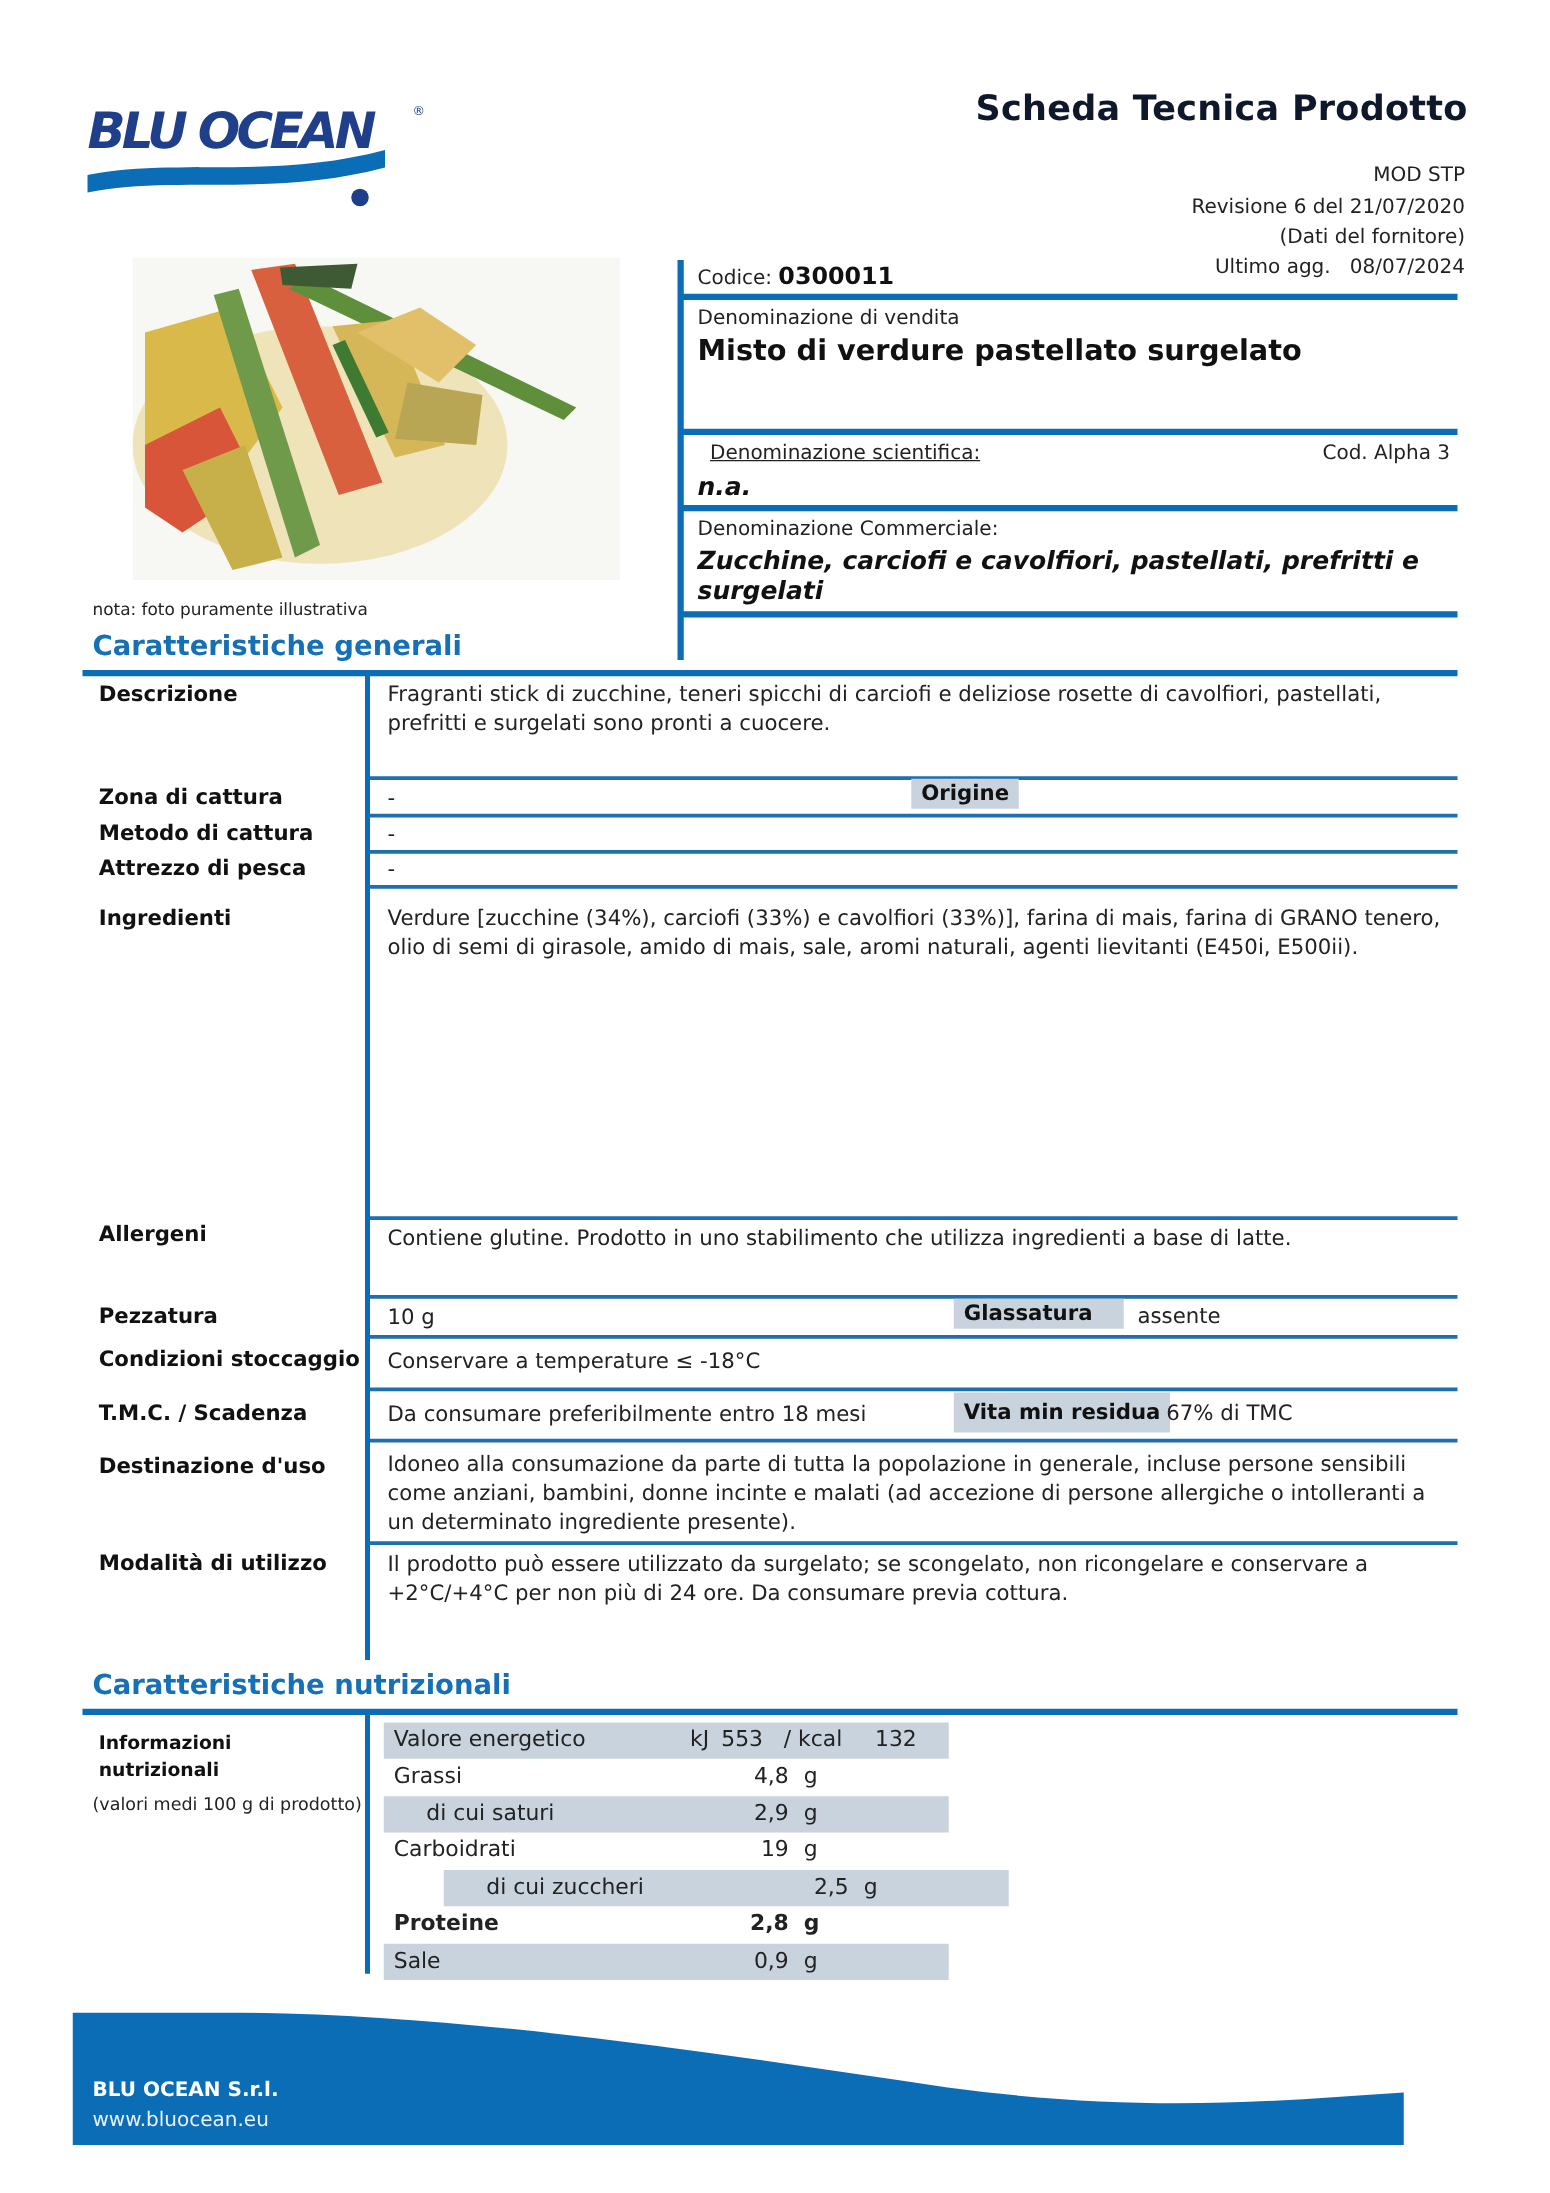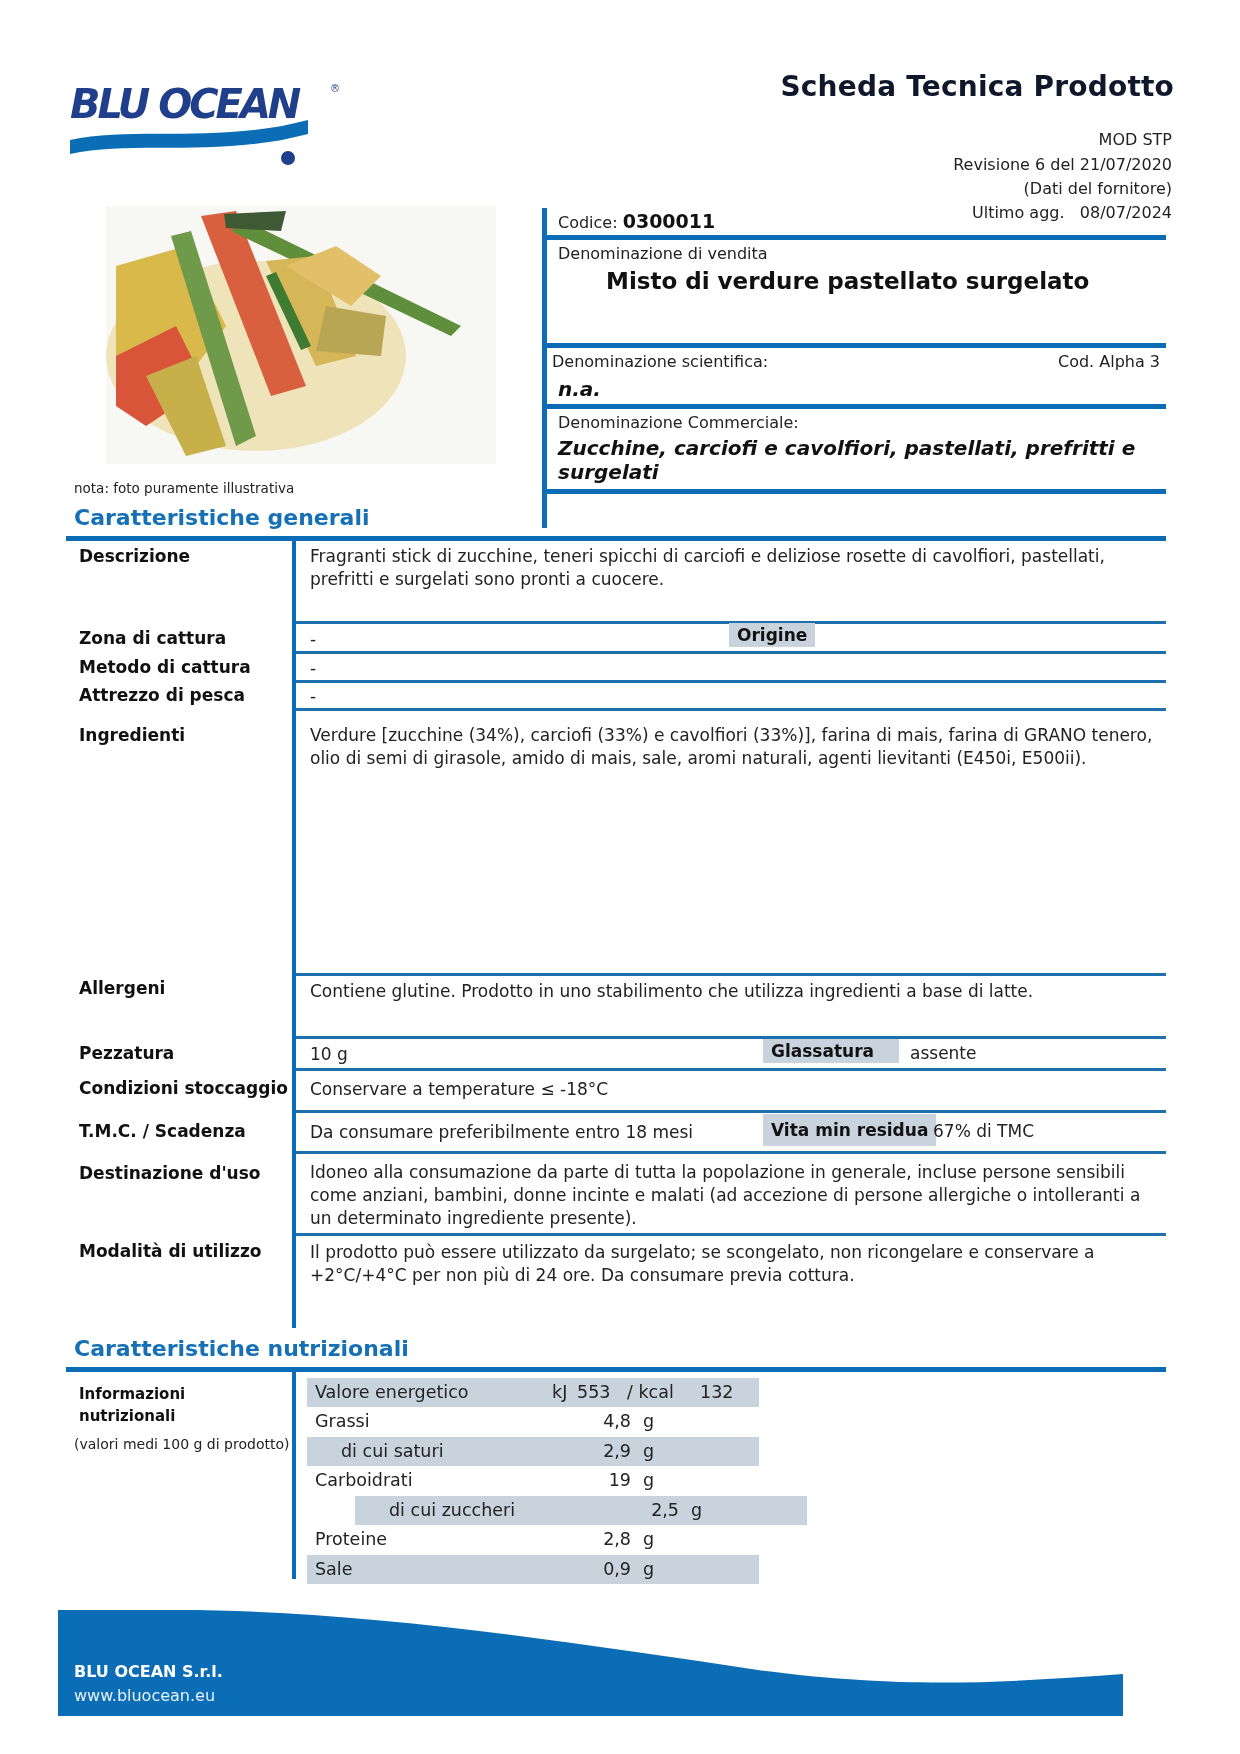--- a/index.html
+++ b/index.html
@@ -89,24 +89,24 @@
 <div class="abs photo-note">nota: foto puramente illustrativa</div>
 
 <div class="abs id-vbar"></div>
 <div class="abs" style="left:558px; top:210px;">
   <span class="id-label">Codice:</span>
   <span class="id-code-value">0300011</span>
 </div>
 <div class="abs id-hline" style="top:235px"></div>
 
 <div class="abs id-label" style="left:558px; top:244px;">Denominazione di vendita</div>
-<div class="abs id-big" style="left:558px; top:268px;margin-left:48px;">Misto di verdure pastellato surgelato</div>
+<div class="abs id-big" style="left:558px; top:268px;">Misto di verdure pastellato surgelato</div>
 <div class="abs id-hline" style="top:343px"></div>
 
-<div class="abs id-label" style="left:552px; top:352px;">Denominazione scientifica:</div>
+<div class="abs id-label" style="left:568px; top:352px;text-decoration:underline;">Denominazione scientifica:</div>
 <div class="abs id-label" style="right:80px; top:352px;">Cod. Alpha 3</div>
 <div class="abs id-italic" style="left:558px; top:377px;">n.a.</div>
 <div class="abs id-hline" style="top:404px"></div>
 
 <div class="abs id-label" style="left:558px; top:413px;">Denominazione Commerciale:</div>
 <div class="abs id-italic" style="left:558px; top:436px;">Zucchine, carciofi e cavolfiori, pastellati, prefritti e surgelati</div>
 <div class="abs id-hline" style="top:489px"></div>
 
 <div class="abs sec-title" style="top:505px">Caratteristiche generali</div>
 <div class="abs sec-rule" style="top:536px"></div>
@@ -190,21 +190,21 @@
     <div class="abs nut-row" style="top: 1466px;">
       <span class="n-label">Carboidrati</span>
       <span class="n-val" style="right: 128px;">19</span>
       <span class="n-unit">g</span>
     </div>
     <div class="abs nut-row shaded" style="top: 1495.5px; margin-left: 48px;">
       <span class="n-label indent">di cui zuccheri</span>
       <span class="n-val" style="right: 128px;">2,5</span>
       <span class="n-unit">g</span>
     </div>
-    <div class="abs nut-row" style="top: 1525px;">
+    <div class="abs nut-row" style="top: 1525px; font-weight: bold;">
       <span class="n-label">Proteine</span>
       <span class="n-val" style="right: 128px;">2,8</span>
       <span class="n-unit">g</span>
     </div>
     <div class="abs nut-row shaded" style="top: 1554.5px;">
       <span class="n-label">Sale</span>
       <span class="n-val" style="right: 128px;">0,9</span>
       <span class="n-unit">g</span>
     </div>
   </div>

